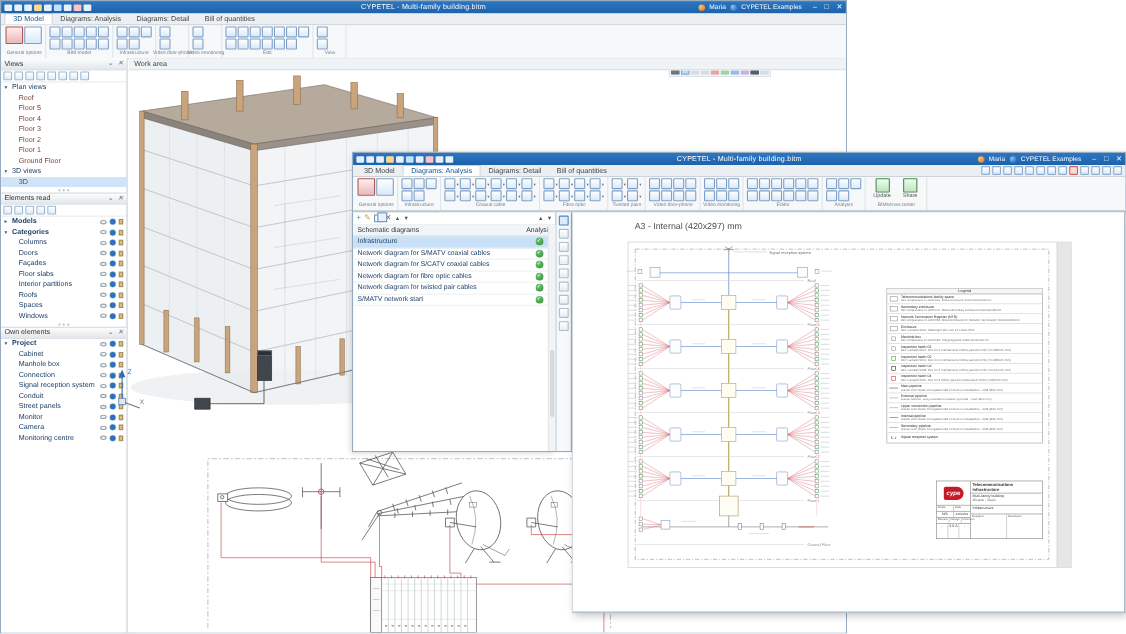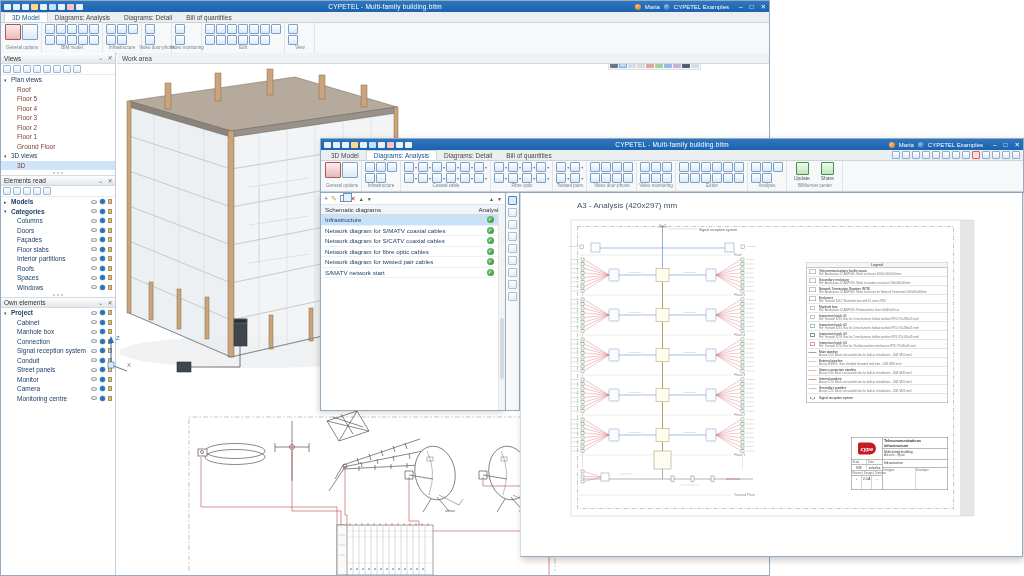--- a/index.html
+++ b/index.html
@@ -978,21 +978,21 @@
     <div class="si"></div>
     <div class="si"></div>
     <div class="si"></div>
     <div class="si"></div>
     <div class="si"></div>
     <div class="si"></div>
     <div class="si"></div>
   </section>
 
 <section class="win" id="fw-work">
-  <span id="sheet-title">A3 - Analysis (420x297) mm</span>
+  <span id="sheet-title">A3 - Internal (420x297) mm</span>
 
   <svg id="sheet-svg" width="503" height="364" viewBox="0 0 503 364" style="position:absolute;left:0;top:0">
     <defs>
       <g id="fhalf">
         <g fill="#fff" stroke-width=".5">
           <rect x="60" y="-17" width="3" height="3" stroke="#8a8a8a"></rect>
           <rect x="60" y="-12.5" width="3" height="3" stroke="#3fa04a"></rect>
           <rect x="60" y="-8" width="3" height="3" stroke="#8a8a8a"></rect>
           <rect x="60" y="-3.5" width="3" height="3" stroke="#3fa04a"></rect>
           <rect x="60" y="1" width="3" height="3" stroke="#8a8a8a"></rect>

